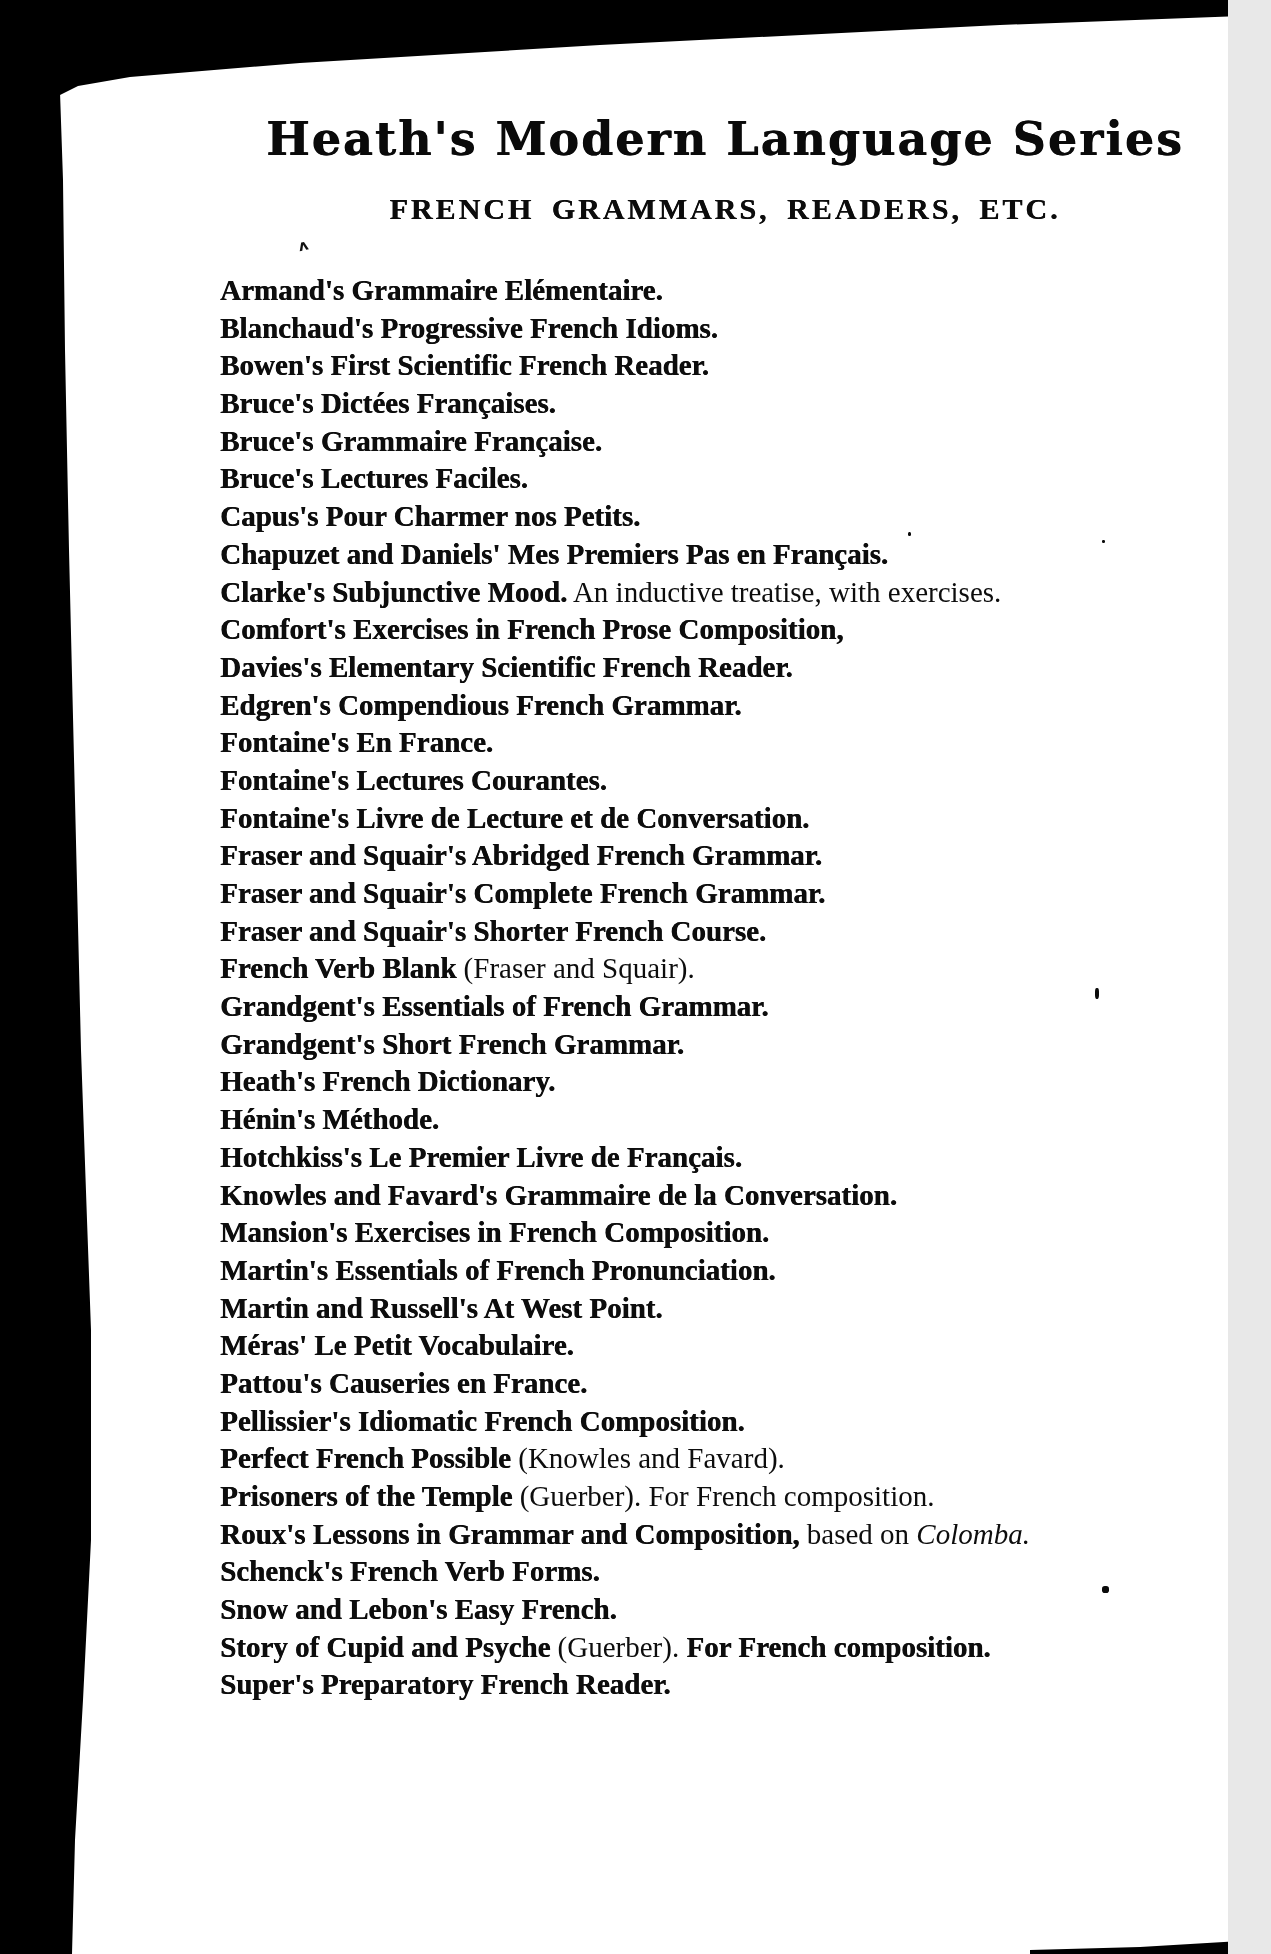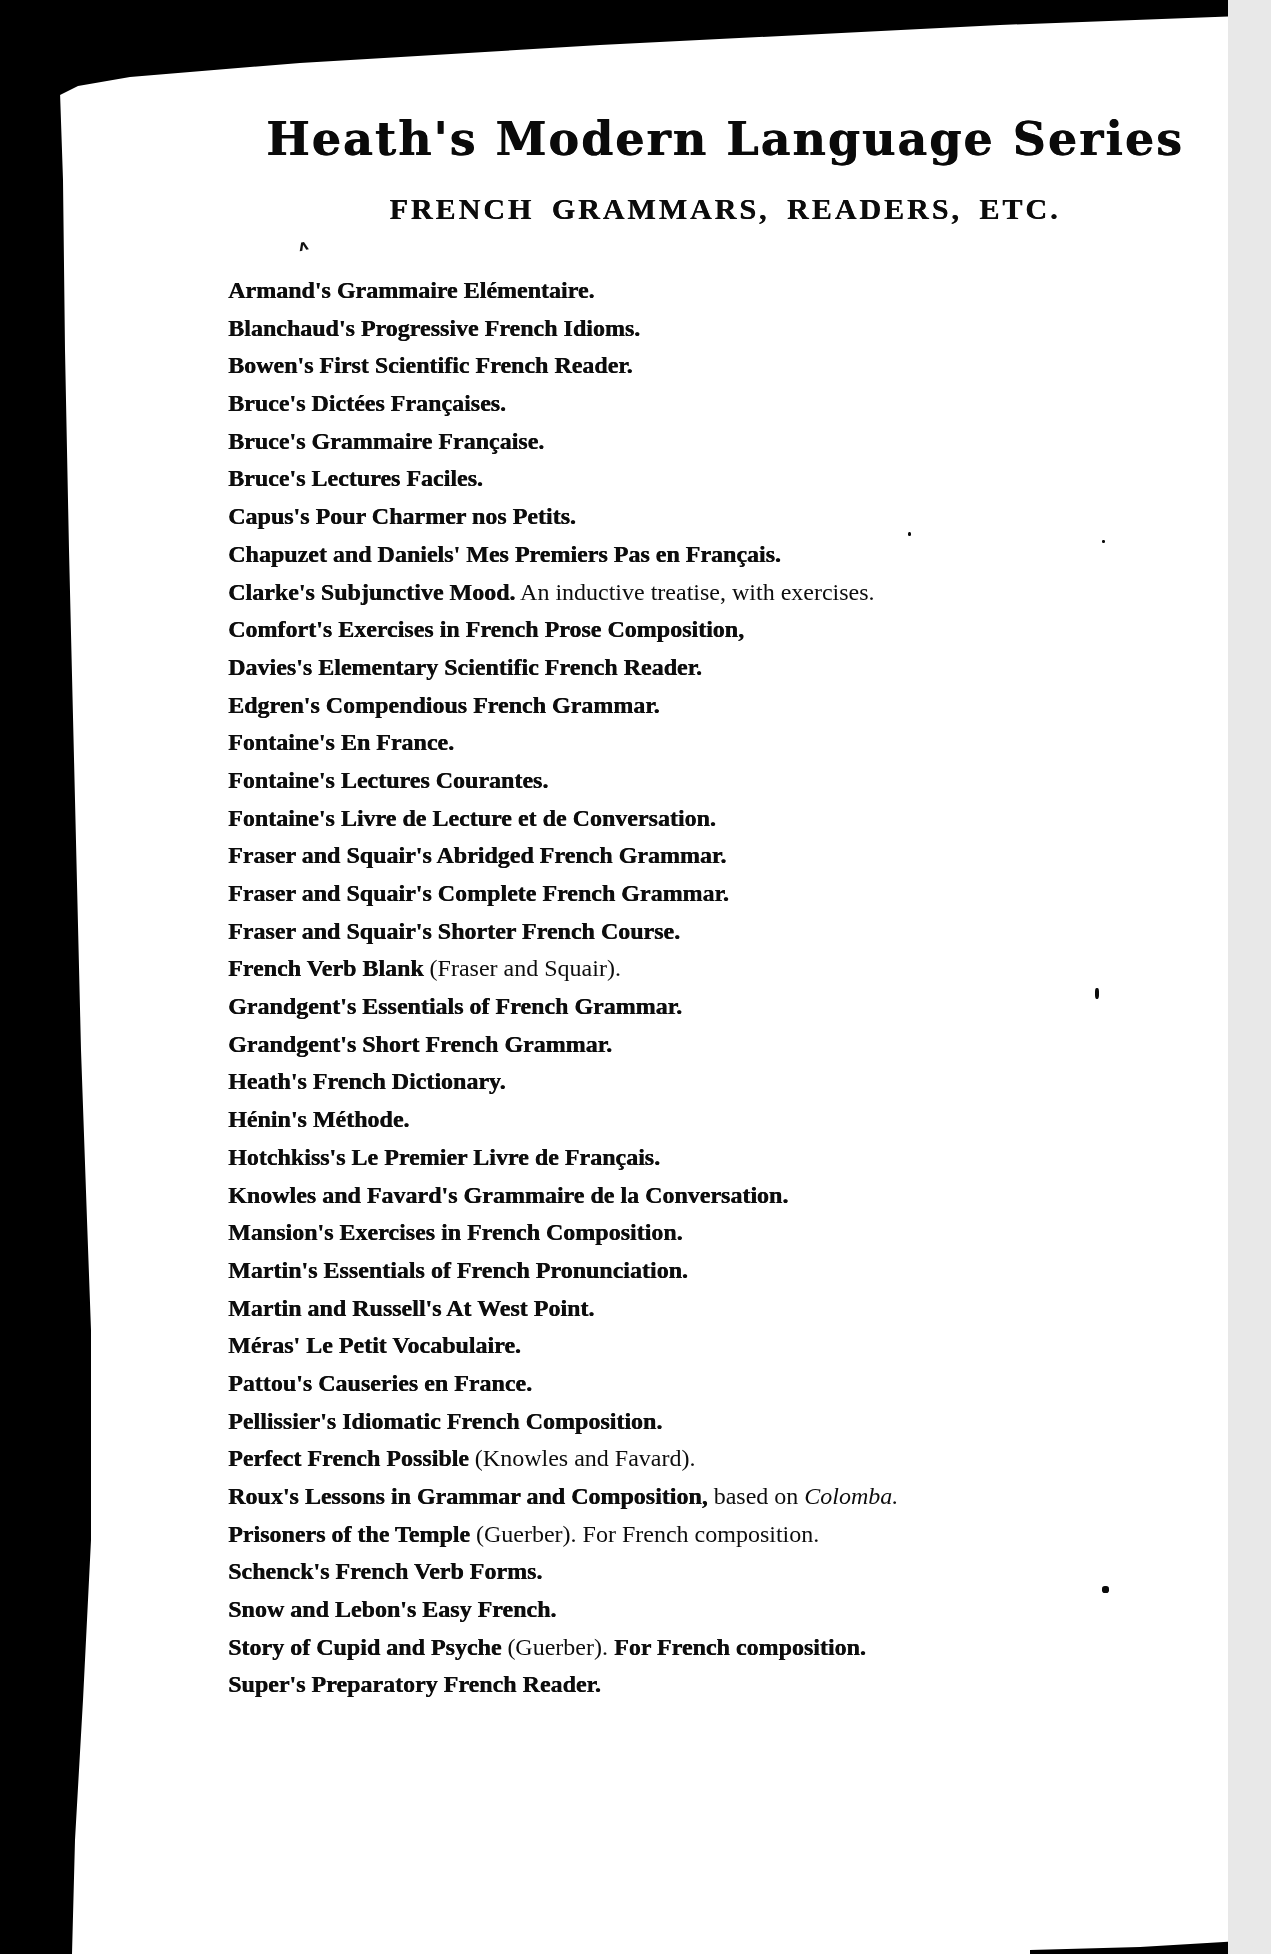--- a/index.html
+++ b/index.html
@@ -33,22 +33,22 @@
     font-weight:700;
     font-size:30px;
     letter-spacing:3px;
     word-spacing:7px;
     color:#0c0c0c;
     text-shadow:0.4px 0 0 #0c0c0c;
     white-space:nowrap;
   }
   
   .book-list{
-    position:absolute;left:228px;top:272px;width:1000px;
-    font-size:24px;
+    position:absolute;left:220px;top:272px;width:1000px;
+    font-size:29px;
     line-height:37.7px;
     white-space:nowrap;
   }
   .line{height:37.7px;}
   .seg-bold{font-weight:700;text-shadow:0.45px 0 0 #0d0d0d;}
   .seg-regular{font-weight:400;}
   .seg-italic{font-weight:400;font-style:italic;}
   .gap{}
   
   .speck{position:absolute;background:#0a0a0a;border-radius:40%;}
@@ -96,22 +96,22 @@
       <div class="line"><span class="seg-bold">Hénin's Méthode.</span></div>
       <div class="line"><span class="seg-bold">Hotchkiss's Le Premier Livre de Français.</span></div>
       <div class="line"><span class="seg-bold">Knowles and Favard's Grammaire de la Conversation.</span></div>
       <div class="line"><span class="seg-bold">Mansion's Exercises in French Composition.</span></div>
       <div class="line"><span class="seg-bold">Martin's Essentials of French Pronunciation.</span></div>
       <div class="line"><span class="seg-bold">Martin and Russell's At West Point.</span></div>
       <div class="line"><span class="seg-bold">Méras' Le Petit  Vocabulaire.</span></div>
       <div class="line"><span class="seg-bold">Pattou's Causeries en France.</span></div>
       <div class="line"><span class="seg-bold">Pellissier's Idiomatic  French Composition.</span></div>
       <div class="line"><span class="seg-bold">Perfect French Possible</span> <span class="seg-regular">(Knowles and Favard).</span></div>
+      <div class="line"><span class="seg-bold">Prisoners of the Temple</span> <span class="seg-regular">(Guerber).</span> <span class="seg-regular gap">For French composition.</span></div>
       <div class="line"><span class="seg-bold">Roux's Lessons in Grammar and Composition,</span> <span class="seg-regular">based on</span> <span class="seg-italic">Colomba.</span></div>
-      <div class="line"><span class="seg-bold">Prisoners of the Temple</span> <span class="seg-regular">(Guerber).</span> <span class="seg-regular gap">For French composition.</span></div>
       <div class="line"><span class="seg-bold">Schenck's French Verb Forms.</span></div>
       <div class="line"><span class="seg-bold">Snow and Lebon's Easy French.</span></div>
       <div class="line"><span class="seg-bold">Story of Cupid and Psyche</span> <span class="seg-regular">(Guerber).</span> <span class="seg-bold gap">For French composition.</span></div>
       <div class="line"><span class="seg-bold">Super's Preparatory French Reader.</span></div>
     </div>
 
   <div class="speck" style="left:1095px;top:988px;width:4px;height:11px;"></div>
   <div class="speck" style="left:1102px;top:1586px;width:7px;height:7px;"></div>
   <div class="speck" style="left:908px;top:532px;width:3px;height:4px;"></div>
   <div class="speck" style="left:1102px;top:540px;width:3px;height:3px;"></div>

